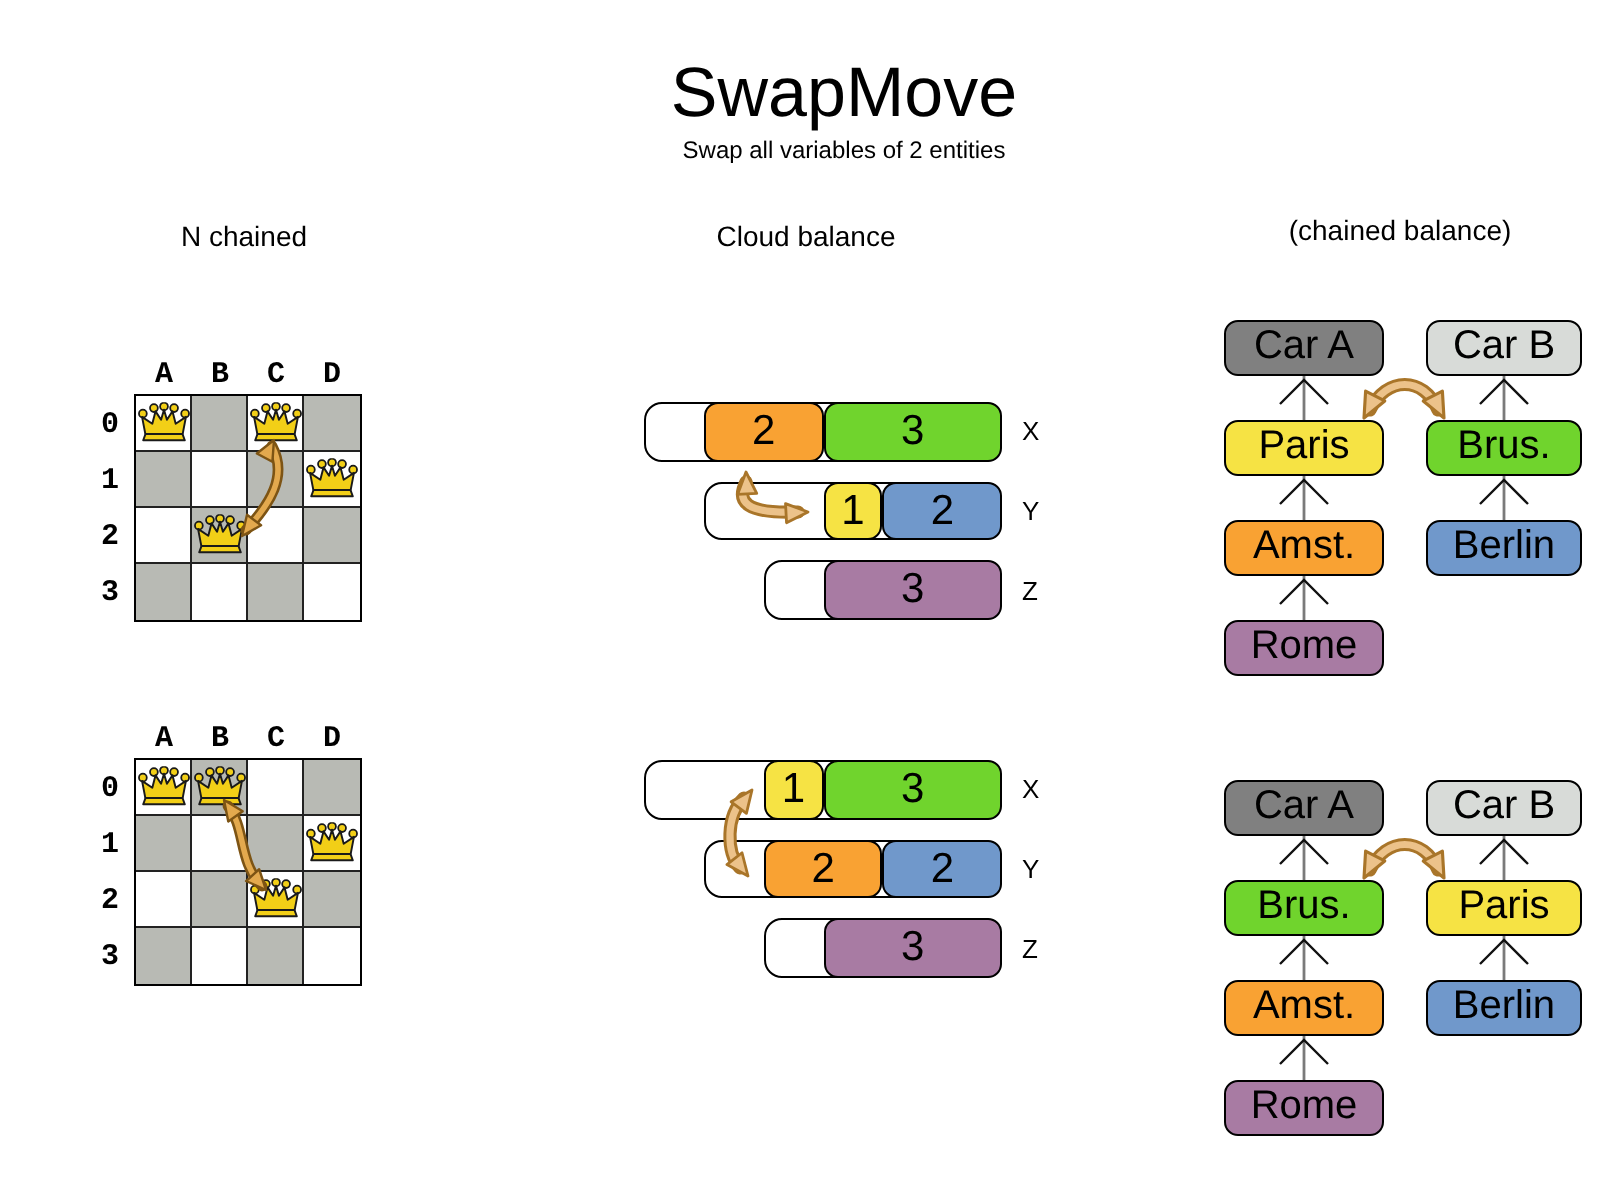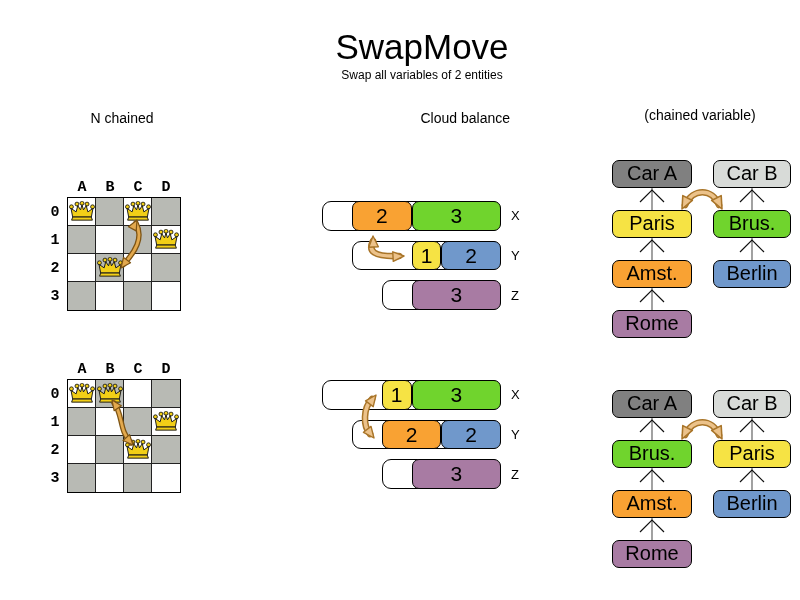--- a/index.html
+++ b/index.html
@@ -4,21 +4,21 @@
 <style>
   html,body{margin:0;padding:0;background:#fff;}
   #stage{position:relative;width:800px;height:600px;background:#fff;overflow:hidden;
          font-family:"Liberation Sans",sans-serif;color:#000;margin-left:22px;}
   .title{position:absolute;left:0;width:800px;top:28px;text-align:center;
          font-size:35px;line-height:38px;}
   .subtitle{position:absolute;left:0;width:800px;top:68px;text-align:center;
          font-size:12px;font-weight:500;}
   .colhead{position:absolute;font-size:14px;text-align:center;line-height:16px;}
   .colhead.nq{left:30px;width:140px;top:110px;}
-  .colhead.cb{left:324px;width:164px;top:110px;text-align:right;}
+  .colhead.cb{left:299px;width:164px;top:110px;}
   .colhead.vr{left:594px;width:168px;top:107px;}
 
   
   .board{position:absolute;width:112px;height:112px;border:1.5px solid #000;}
   .board-before{left:45px;top:197px;}
   .board-after{left:45px;top:379px;}
   .cell{position:absolute;box-sizing:border-box;background:#fff;}
   .cell.g{background:var(--board-gray);}
   .cell.br{border-right:1px solid #222;}
   .cell.bb{border-bottom:1px solid #222;}
@@ -58,21 +58,21 @@
 <body>
 
 <div id="stage">
 
   <div class="title">SwapMove</div>
   <div class="subtitle">Swap all variables of 2 entities</div>
 
   <div class="colhead nq">N chained</div>
   <div class="colhead cb">Cloud balance</div>
   <div class="colhead vr">
-    <div>(chained variable)</div>
+    <div>(chained balance)</div>
   </div>
 
   <div class="board board-before">
       <div class="bl" style="left: 0px; top: -19px; width: 28px;">A</div>
       <div class="bl" style="left: 28px; top: -19px; width: 28px;">B</div>
       <div class="bl" style="left: 56px; top: -19px; width: 28px;">C</div>
       <div class="bl" style="left: 84px; top: -19px; width: 28px;">D</div>
       <div class="bn" style="left: -21px; top: 0px; width: 16px; height: 28px;">0</div>
       <div class="bn" style="left: -21px; top: 28px; width: 16px; height: 28px;">1</div>
       <div class="bn" style="left: -21px; top: 56px; width: 16px; height: 28px;">2</div>

